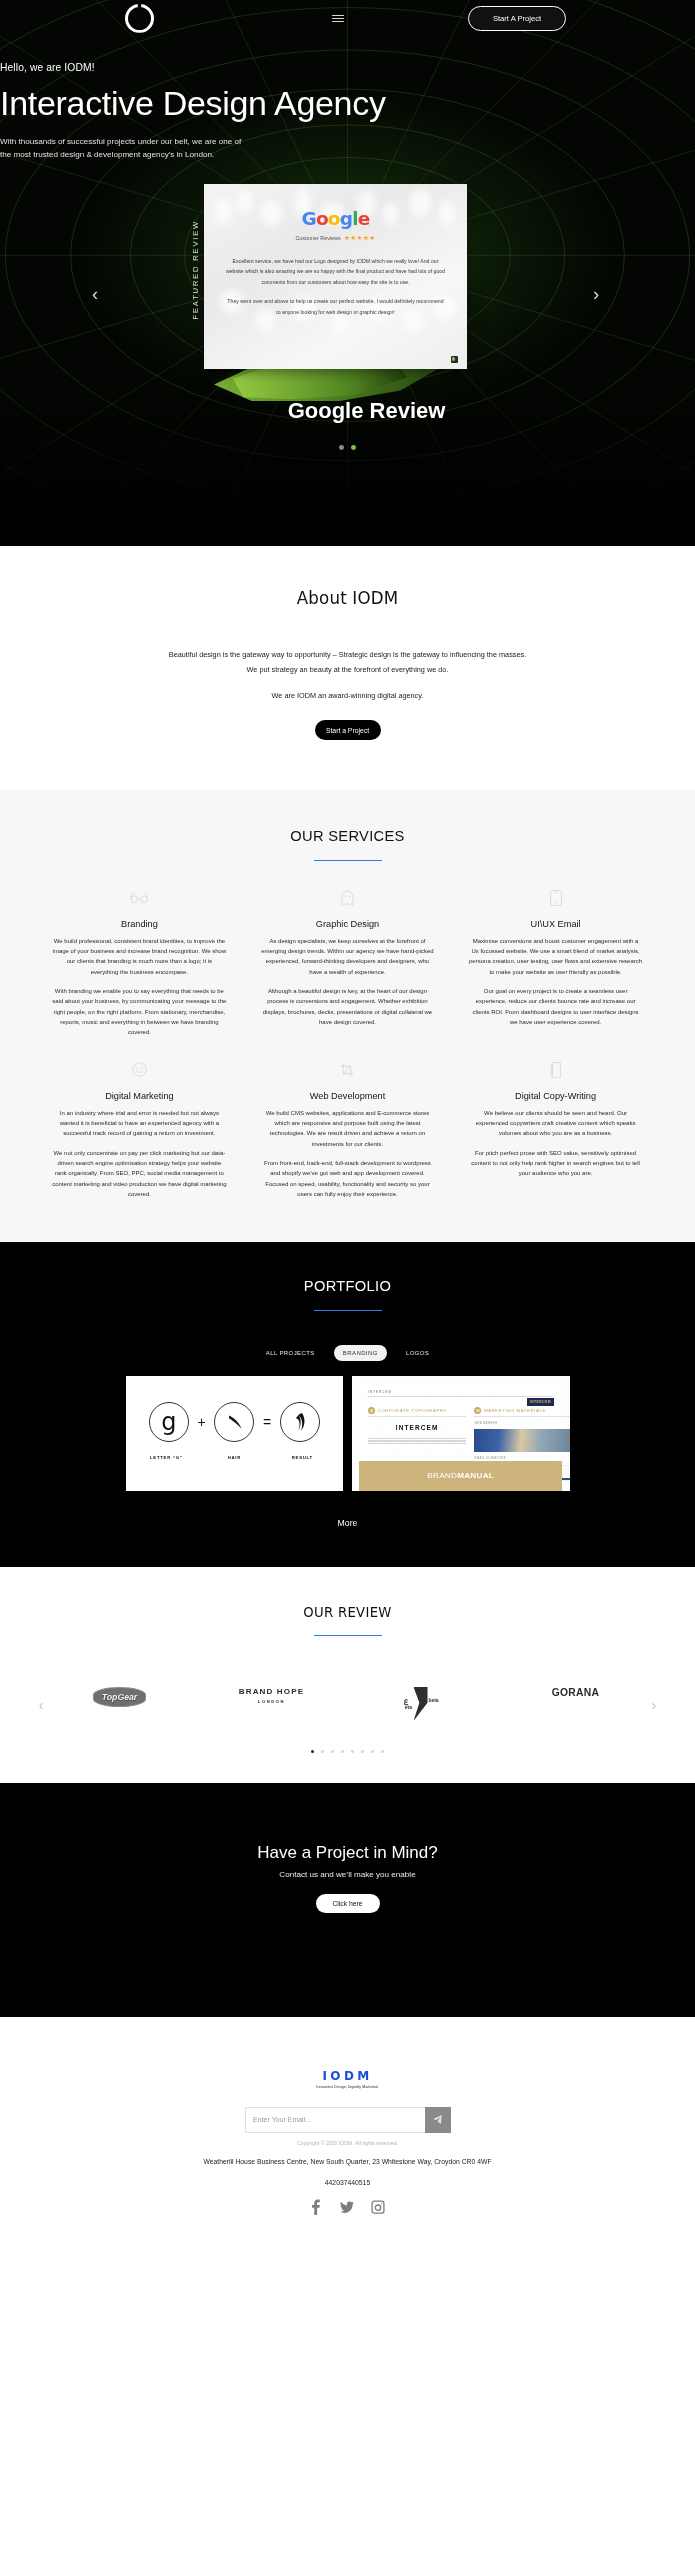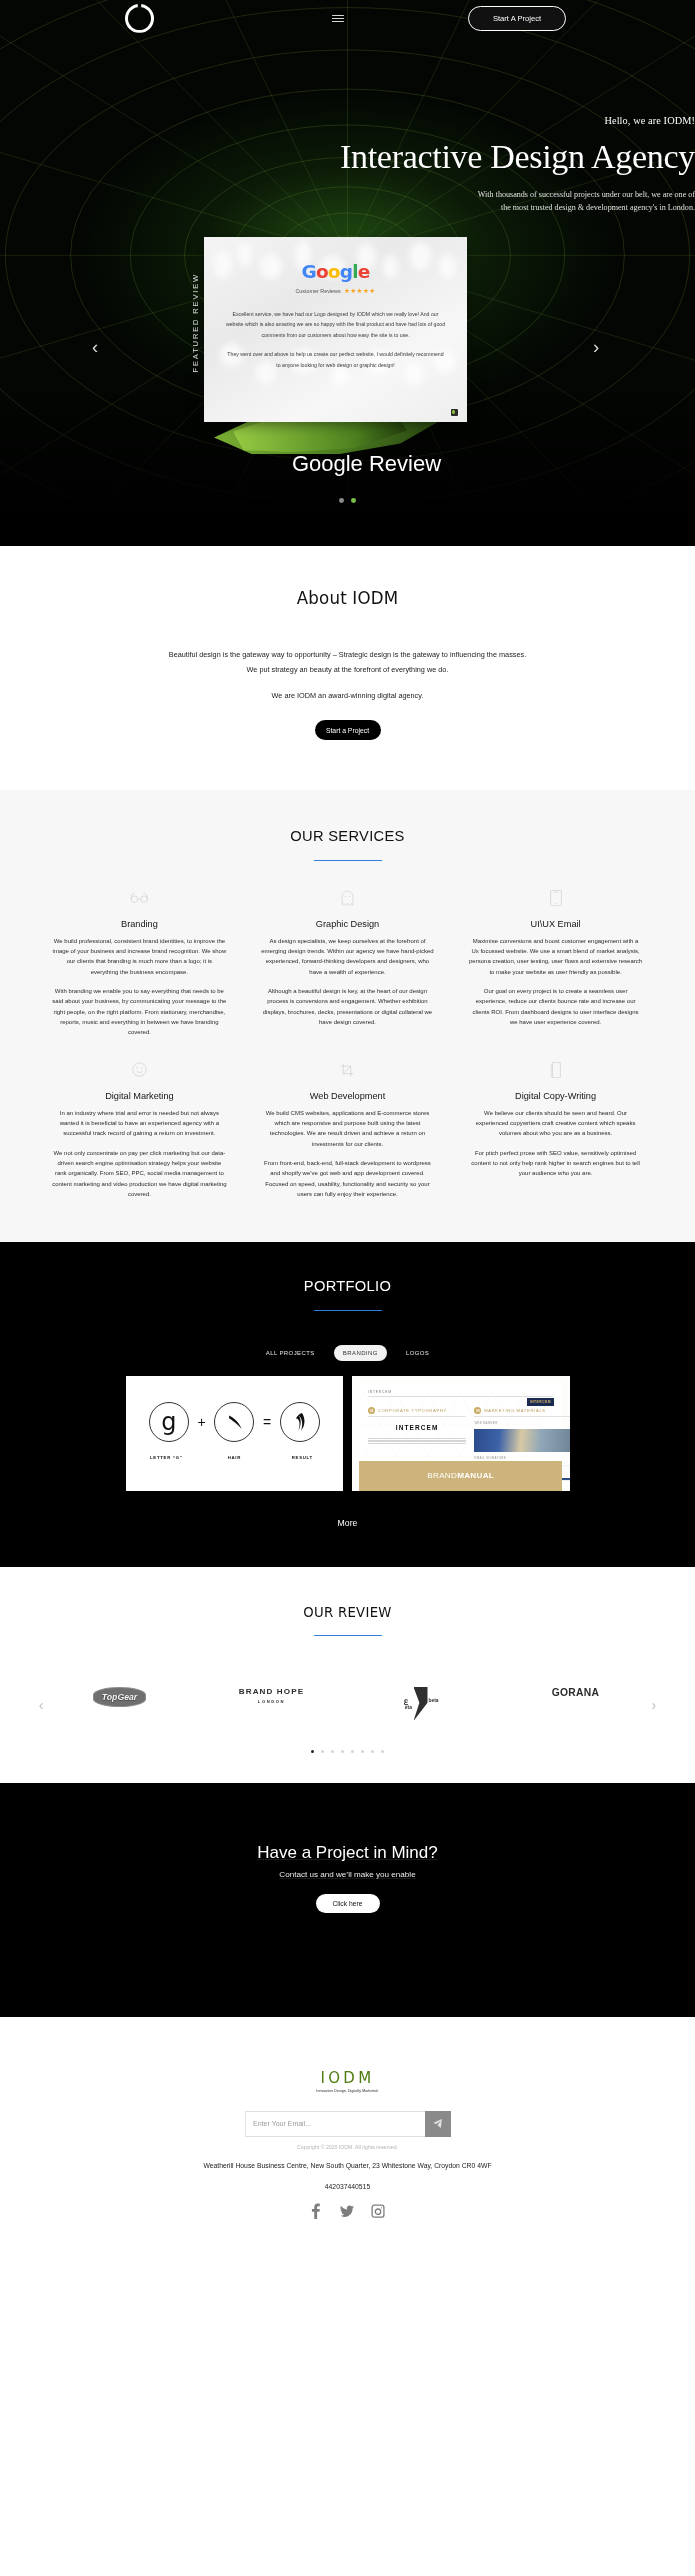--- a/index.html
+++ b/index.html
@@ -43,21 +43,21 @@
   }
   .hamburger span { display:block; height:1.1px; background:#d8d8d8; border-radius:0.5px; }
   .btn-start-top {
     position:absolute; left:468px; top:6px;
     width:98px; height:25px; border-radius:14px;
     border:0.5px solid #fff; background:#111;
     color:#fff; font-size:7.6px; cursor:pointer;
     display:flex; align-items:center; justify-content:center;
   }
 
-  .hero-content { position:relative; z-index:10; text-align:right; padding-top:115px;font-family:Liberation Serif, serif; }
+  .hero-content { position:relative; z-index:10; text-align:left; padding-top:62px; }
   .hero-kicker { color:#fff; font-size:10.3px; font-weight:400; letter-spacing:0.1px; }
   .hero-title {
     color:#fff; font-size:34px; font-weight:400;
     margin-top:12.5px; letter-spacing:-0.3px; line-height:1.05;
   }
   .hero-sub {
     color:#e2e2e2; font-size:8.1px; line-height:1.55;
     margin-top:15px;
   }
 
@@ -107,21 +107,21 @@
   }
   .nav-arrow {
     position:absolute; top:99px; color:#dcdcdc; font-size:18.5px;
     font-weight:200; cursor:pointer; user-select:none;
   }
   .nav-prev { left:92px; }
   .nav-next { left:593px; }
 
   .review-title {
     position:relative; z-index:12; text-align:center;
-    color:#fff; font-size:22px; font-weight:400; margin-top:-14px;padding-left:38px;
+    color:#fff; font-size:22px; font-weight:700; margin-top:-14px;padding-left:38px;
   }
   .dots { position:relative; z-index:12; text-align:center; margin-top:17.4px; }
   .dots span {
     display:inline-block; width:4.9px; height:4.9px; border-radius:50%;
     background:#8a8a8a; margin:0 2.2px; cursor:pointer;
   }
   .dots span.on { background:#7ac143; }
 
   
   .about { background:#fff; padding:41px 0 50px; text-align:center; }
@@ -254,32 +254,32 @@
   .cl-eta .t3 { position:absolute; left:4.3px; top:18px; font-size:4.9px; font-weight:700; color:#2f2f2f; }
   .cl-gorana { font-size:10.3px; font-weight:800; letter-spacing:0.3px; }
   .cl-dots { text-align:center; margin-top:22px; }
   .cl-dots span {
     display:inline-block; width:3.3px; height:3.3px; border-radius:50%;
     background:#d5d5d5; margin:0 2.2px; cursor:pointer;
   }
   .cl-dots span.on { background:#222; }
 
   
-  .cta { background:#000; text-align:center; padding:60px 0 104px;text-decoration:underline; }
+  .cta { background:#000; text-align:center; padding:60px 0 104px; }
   .cta h2 { color:#fff; font-size:17px; font-weight:400; }
   .cta p { color:#ececec; font-size:8.1px; margin-top:7px; }
   .btn-light {
     margin-top:14.7px; width:64px; height:19.5px; border-radius:9.8px; border:none;
     background:#fff; color:#111; font-size:6.8px; cursor:pointer;
   }
 
   
   .footer { background:#fff; text-align:center; padding:52px 0 33px; }
   .f-logo {
-    font-size:15px; letter-spacing:3.3px; font-weight:400; color:#4d7c0f;
+    font-size:12px; letter-spacing:3.3px; font-weight:700; color:#1d4ed8;
     font-family:"DejaVu Sans",sans-serif;
   }
   .f-tag { font-size:3.5px; letter-spacing:0.1px; color:#1c1c1c; margin-top:1.6px; }
   .f-sub { margin-top:18px; display:flex; justify-content:center; }
   .f-input {
     width:180px; height:26px; border:0.5px solid #e0e0e0; border-right:none;
     padding:0 7.6px; font-size:7px; color:#555; outline:none;
     font-family:"Liberation Sans",sans-serif; background:#fff;
   }
   .f-input::placeholder { color:#9a9a9a; }

